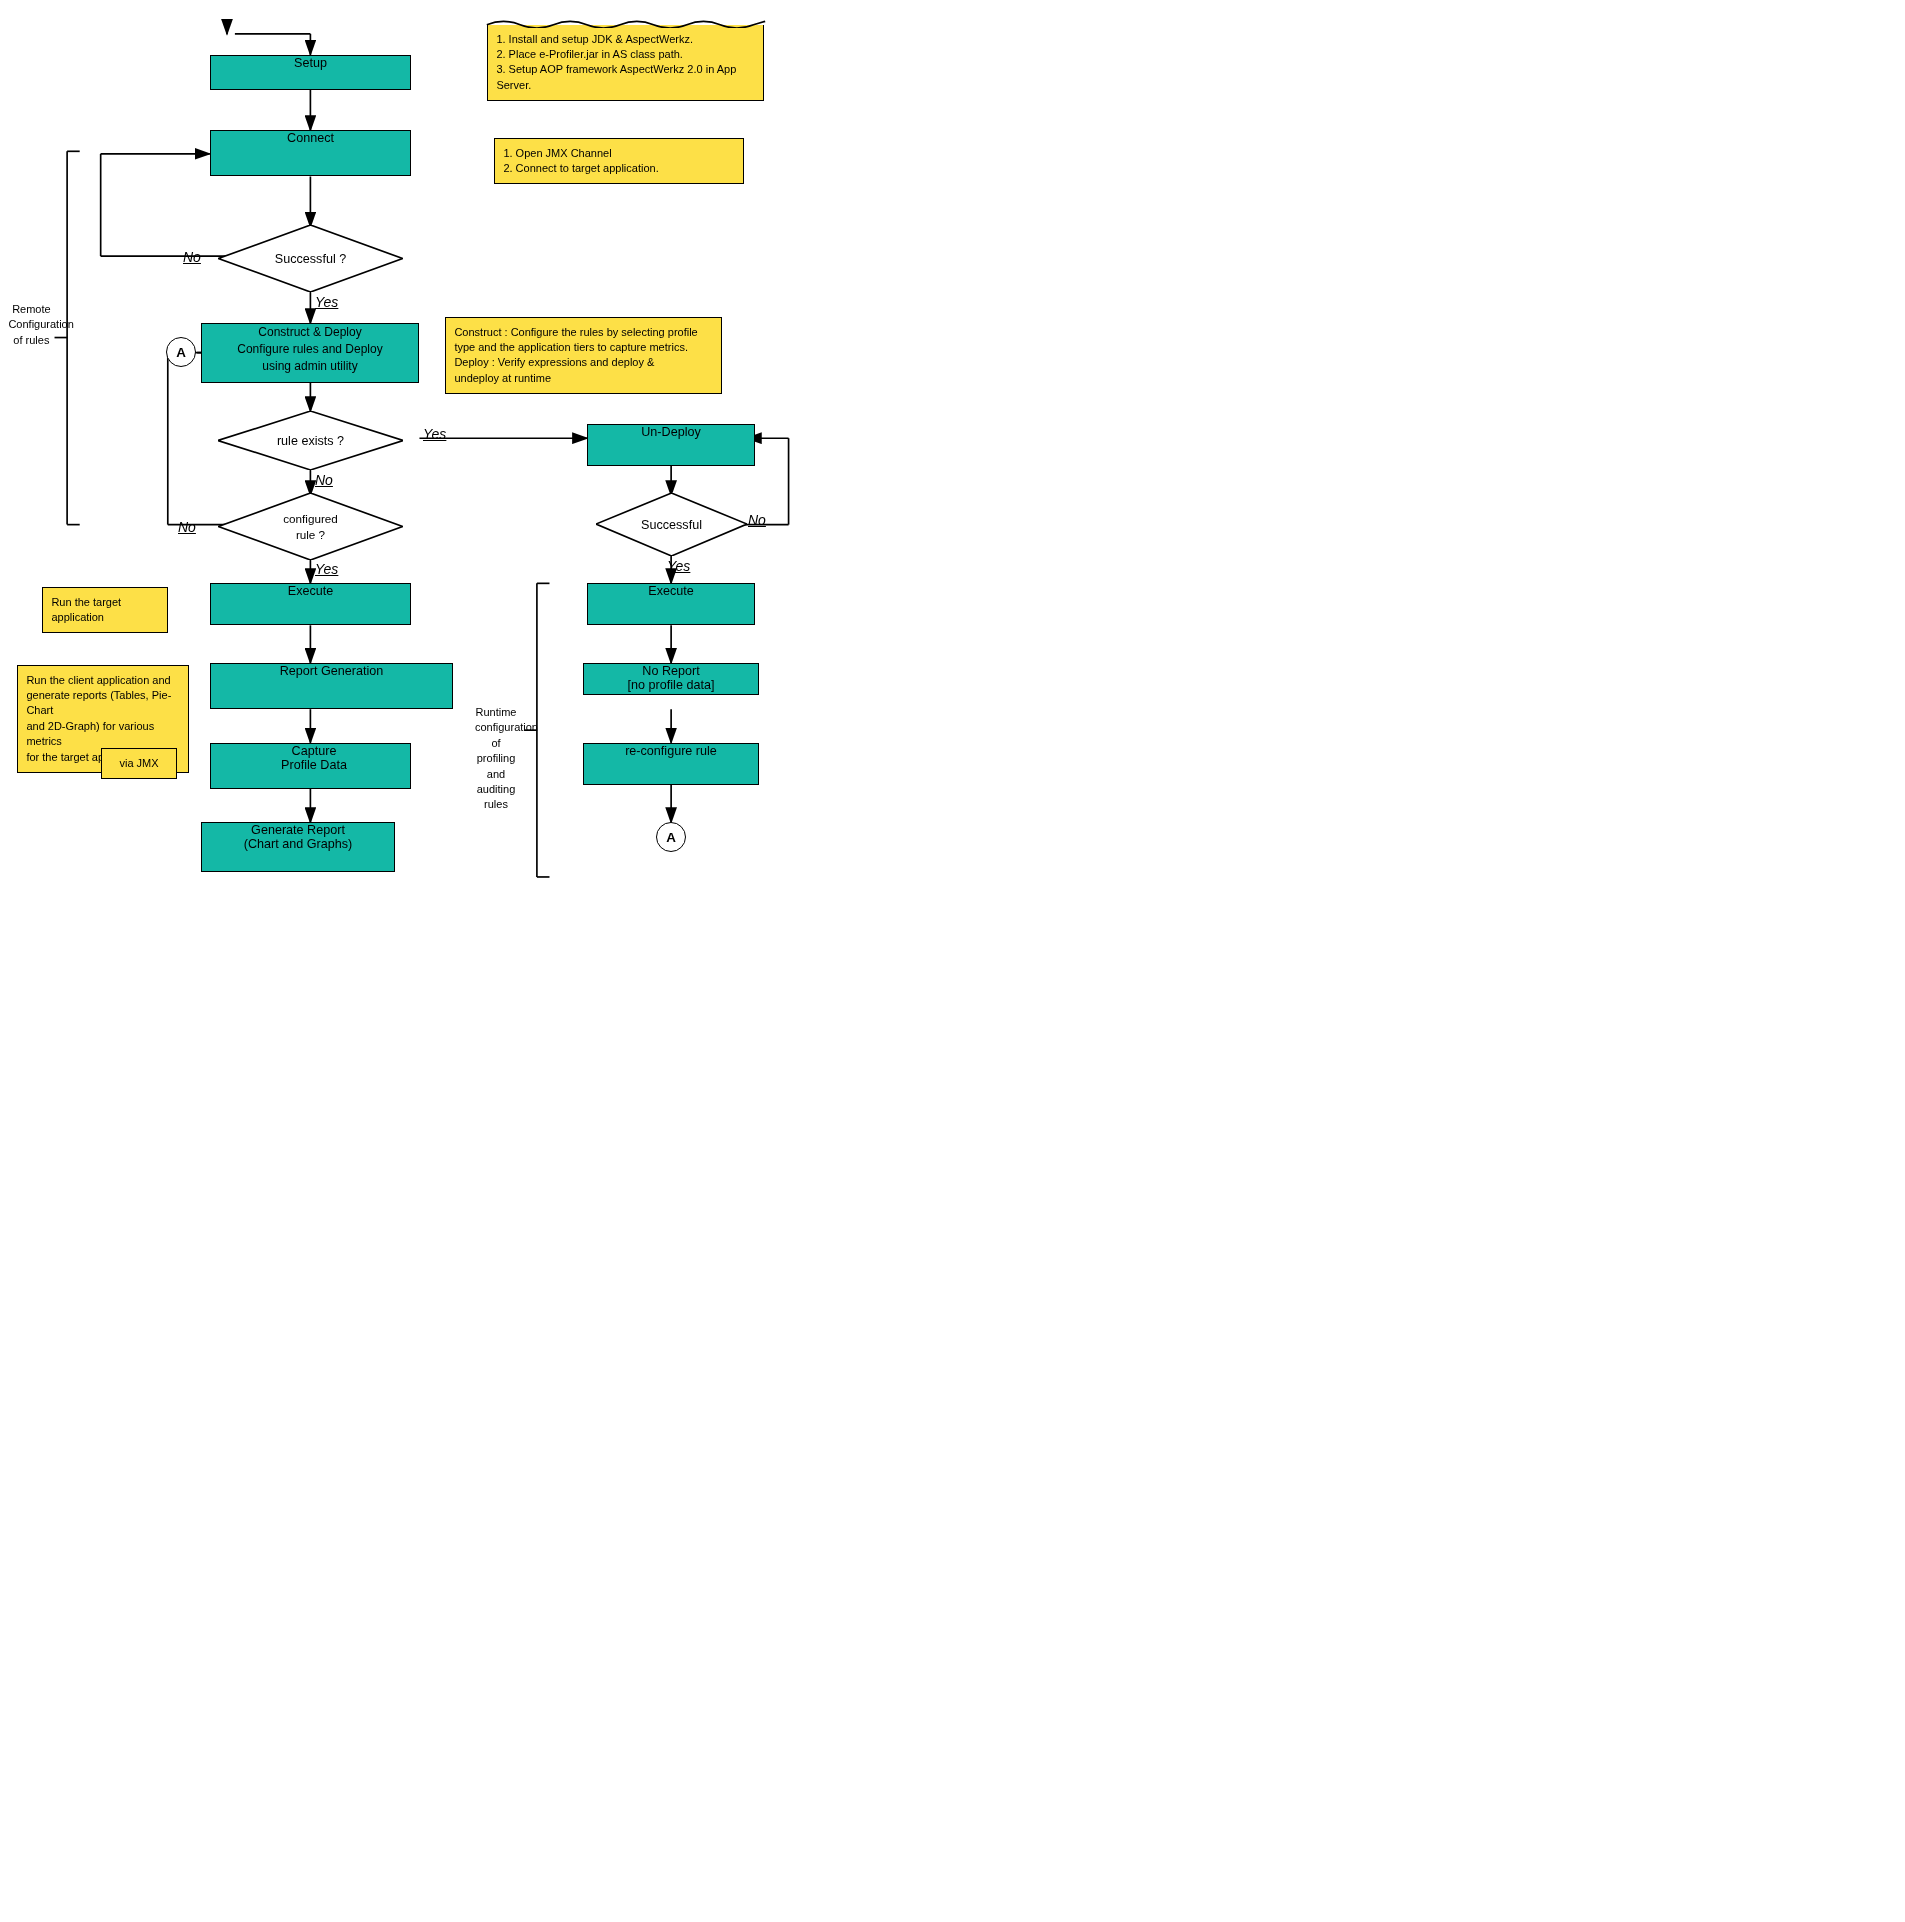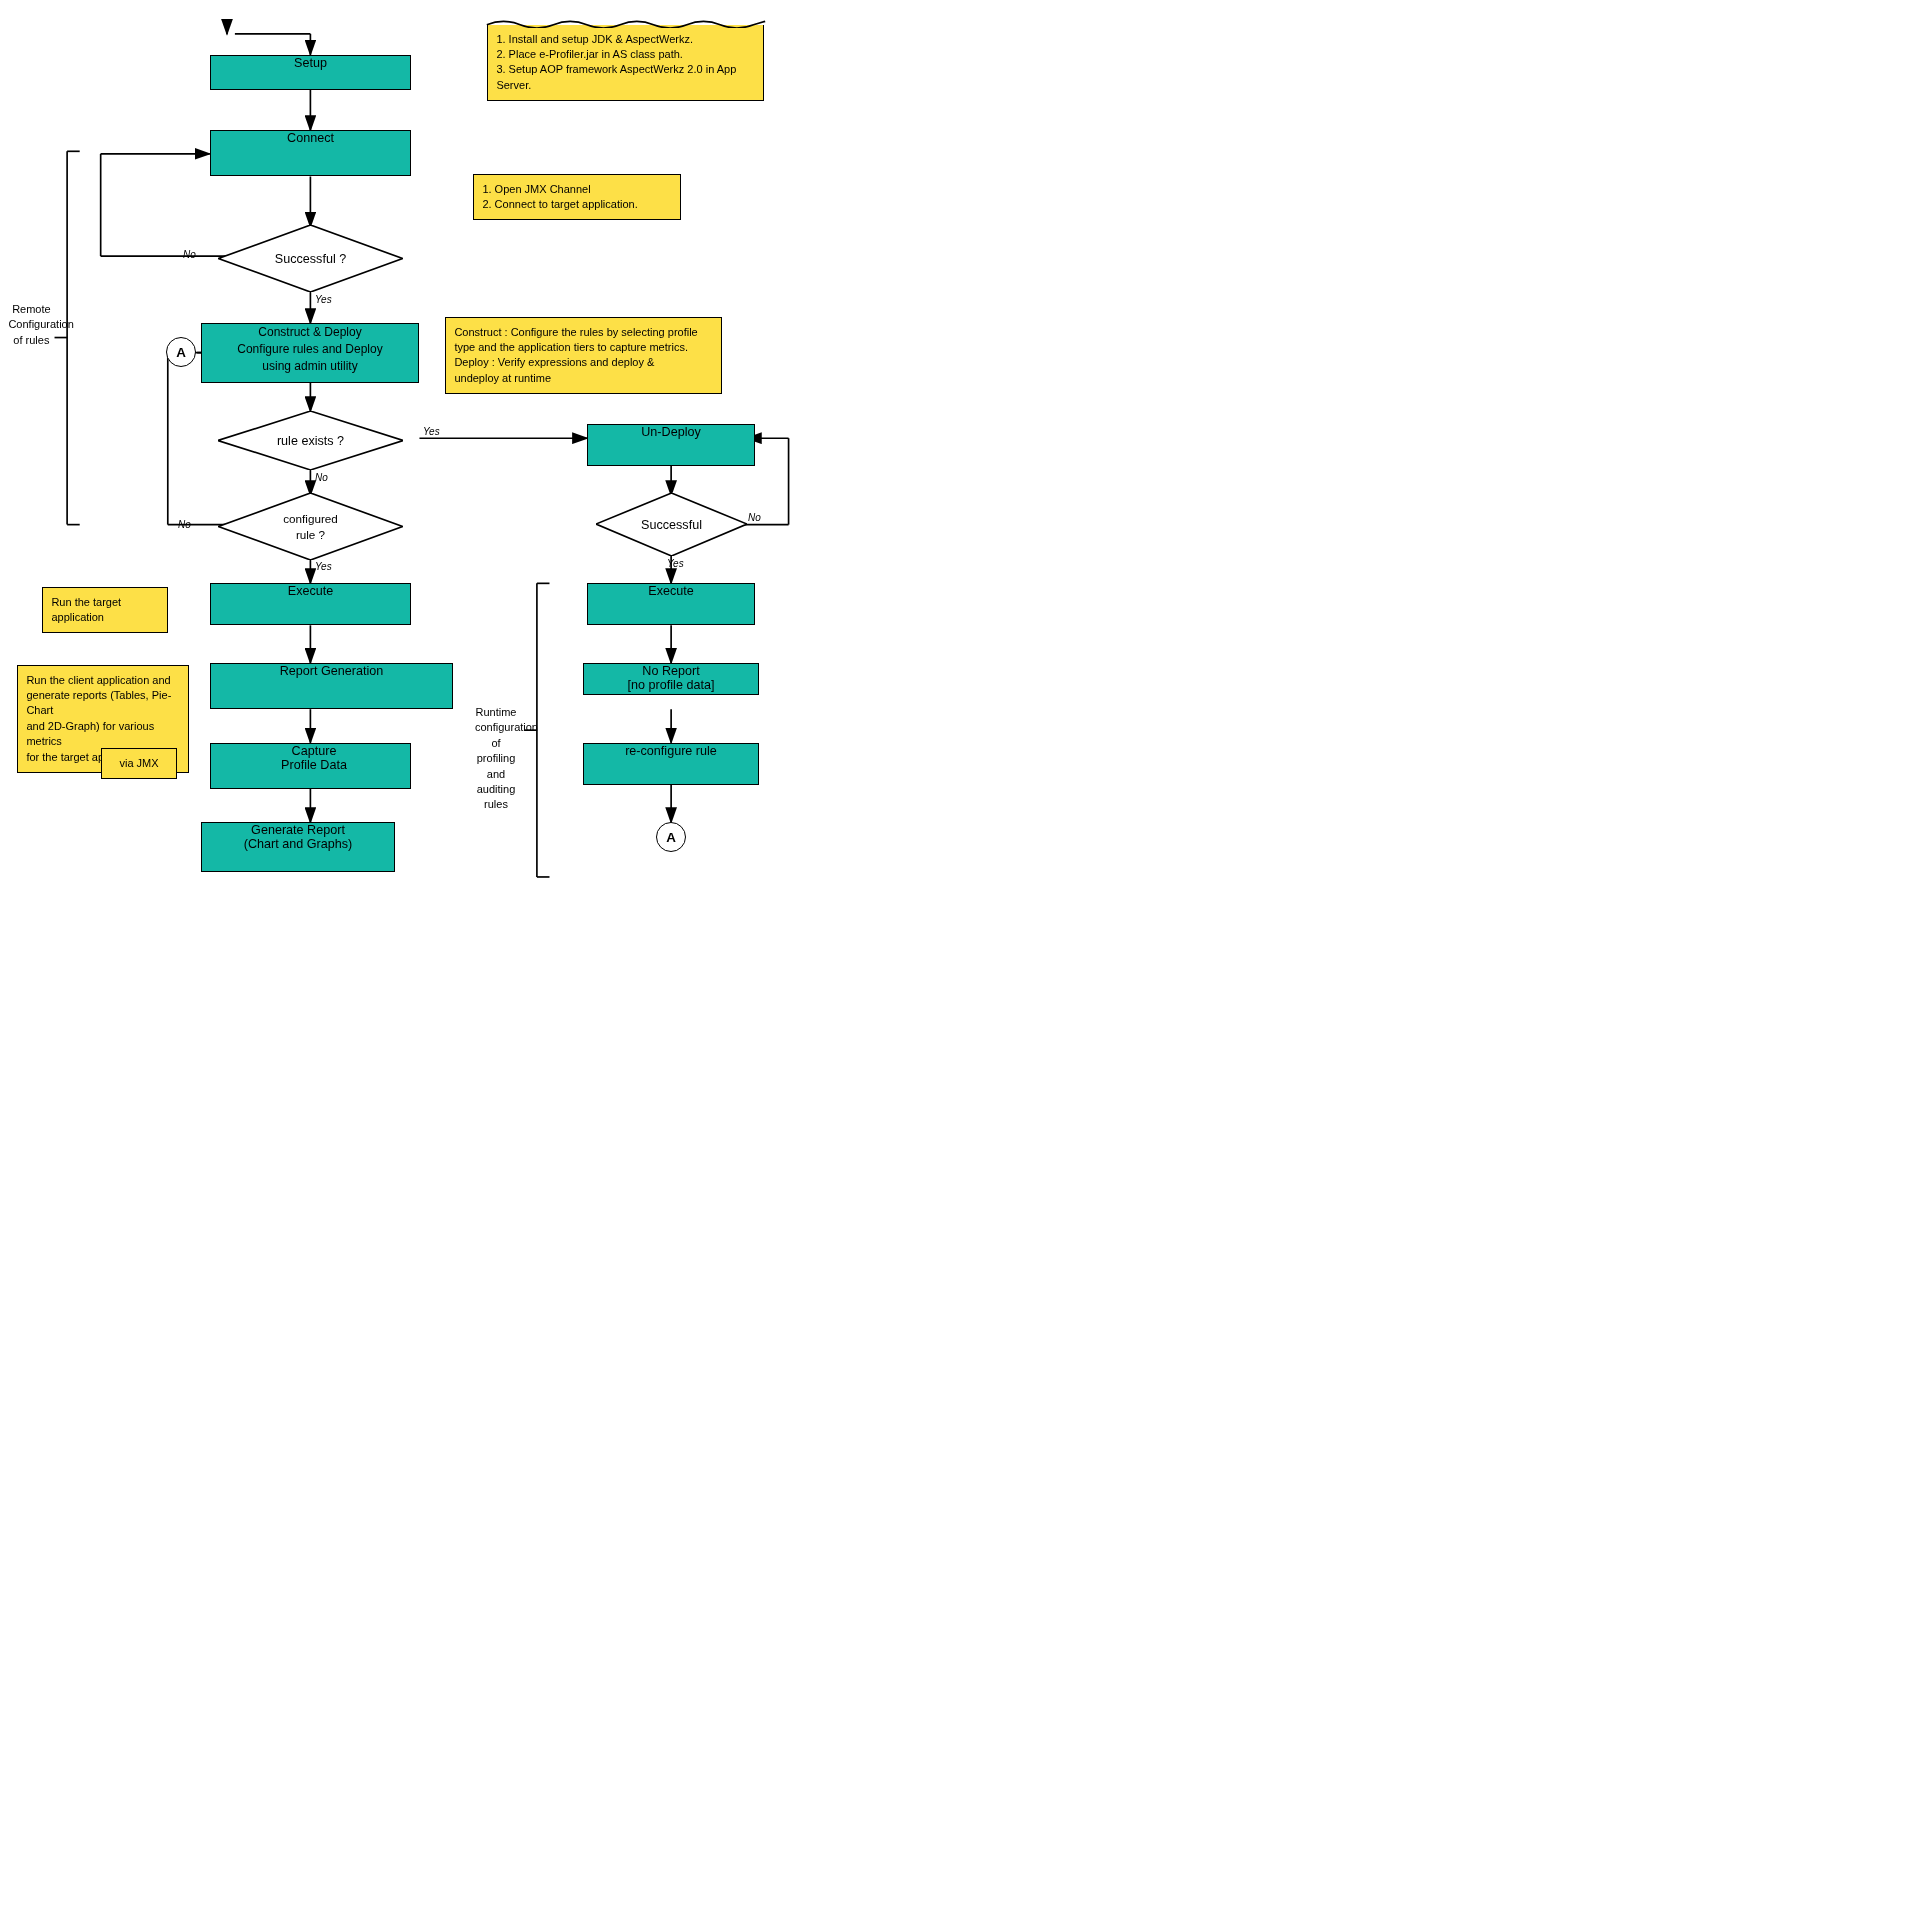--- a/index.html
+++ b/index.html
@@ -71,22 +71,23 @@
     
     .arrows-svg {
       position: absolute;
       top: 0; left: 0;
       width: 100%;
       height: 100%;
       pointer-events: none;
     }
     .label-text {
       position: absolute;
-      font-size: 10px;
+      font-size: 14px;
       font-style: italic;
+      text-decoration: underline;
     }
     .brace-label {
       position: absolute;
       font-size: 11px;
       text-align: center;
       font-weight: normal;
     }
   </style>
 </head>
 <body>
@@ -291,21 +292,21 @@
     
     <svg style="position:absolute; top:-6.7px; left:-1.7px;" width="280" height="10" viewBox="0 0 334 12">
       <path d="M0,8 Q20,0 40,8 Q60,16 80,8 Q100,0 120,8 Q140,16 160,8 Q180,0 200,8 Q220,16 240,8 Q260,0 280,8 Q300,16 320,8 Q334,4 334,4" fill="none" stroke="#000" stroke-width="2"></path>
     </svg>
     <span style="white-space:pre-line; font-size:11px;">1.  Install and setup JDK &amp; AspectWerkz.
 2.  Place e-Profiler.jar in AS class path.
 3.  Setup AOP framework AspectWerkz 2.0 in App
      Server.</span>
   </div>
 
-  <div class="note-box" style="left:473px; top:138px; width:208px;margin-top:36px;">
+  <div class="note-box" style="left:494px; top:138px; width:250px;">
     <span style="white-space:pre-line; font-size:11px;">1.  Open JMX Channel
 2.  Connect to target application.</span>
   </div>
 
   <div class="note-box" style="left:445px; top:317px; width:277px;">
     <span style="white-space:pre-line; font-size:11px;">Construct : Configure the rules by selecting profile
 type and the application tiers to capture metrics.
 Deploy : Verify expressions and deploy &amp;
 undeploy at runtime</span>
   </div>

